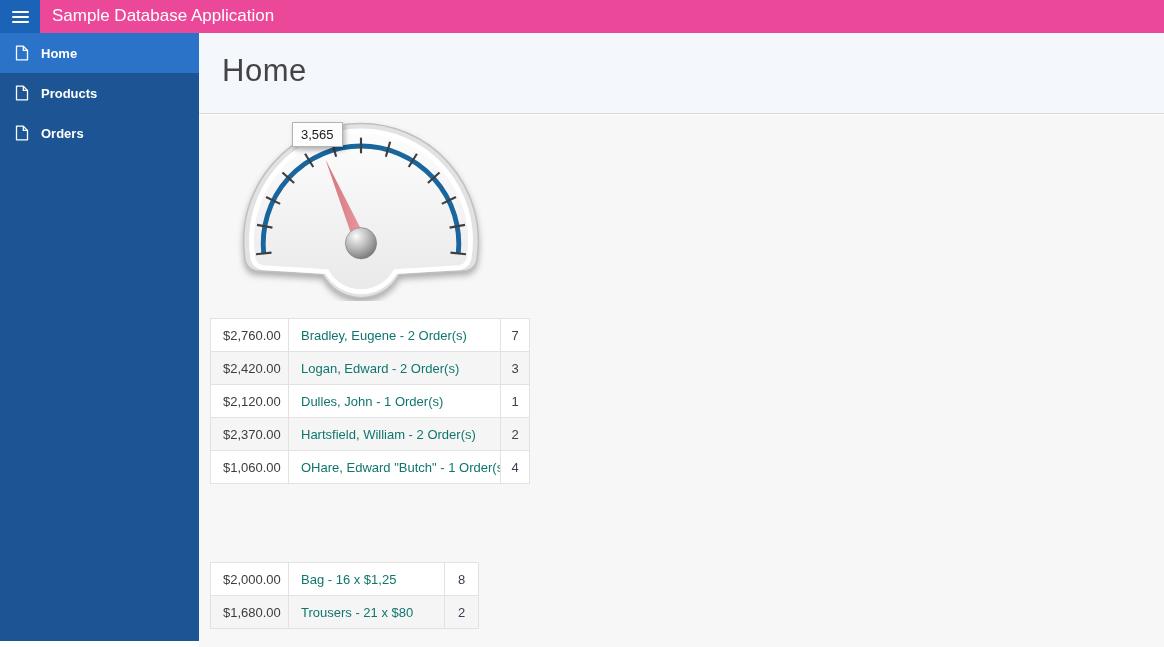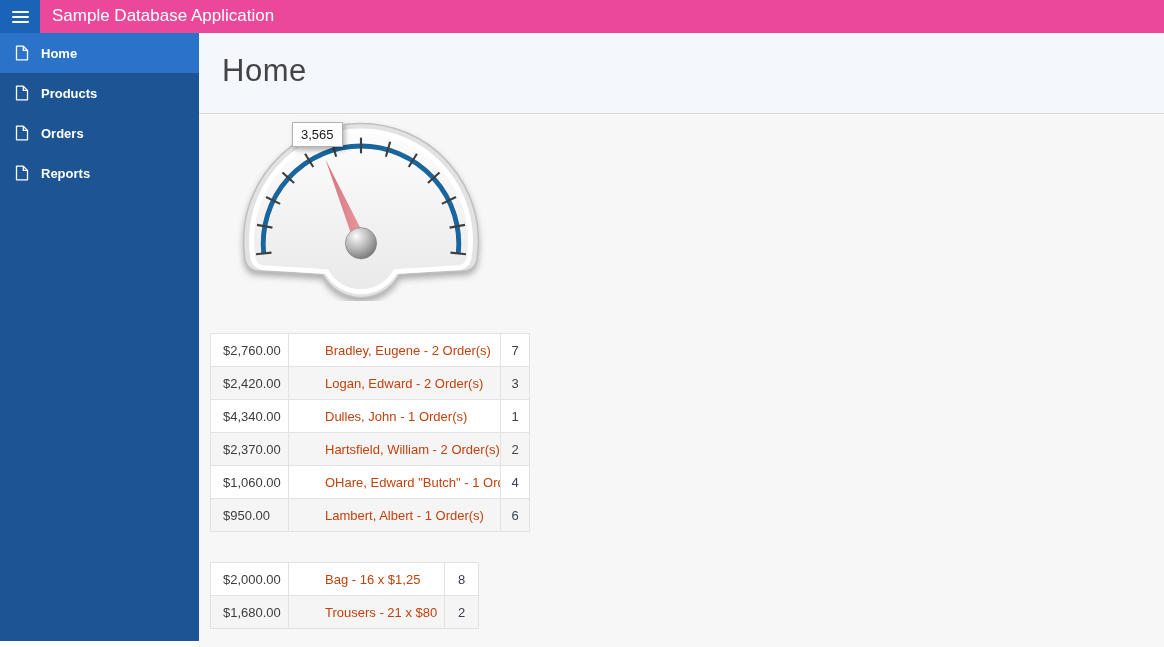--- a/index.html
+++ b/index.html
@@ -39,28 +39,28 @@
   .gauge-svg { display:block; }
   .gauge-body { filter:drop-shadow(0 4px 3px rgba(0,0,0,0.30)); }
   .gauge-tooltip {
     position:absolute; left:63px; top:2px; min-width:50px; height:25px; z-index:2;
     background:#fdfdfd; border:1px solid #b3b3b3; box-shadow:2px 3px 5px rgba(0,0,0,0.30);
     font-size:13px; color:#1c1c1c; text-align:left; line-height:23px; padding:0 8px;
   }
 
   
   table.grid { border-collapse:collapse; table-layout:fixed; position:absolute; background:#ffffff; }
-  #table-customers { top:218px; left:11px; width:319px; }
+  #table-customers { top:203px; left:11px; width:319px; }
   #table-products  { top:447px; left:11px; width:268px; }
   .grid td { border:1px solid #e2e2e2; height:33px; font-size:13px; color:#3c3c3c; background:#ffffff; overflow:hidden; white-space:nowrap; }
   .grid tr:nth-child(even) td { background:#f5f5f5; }
   .grid td.amount { padding:0 0 0 12px; }
   .grid td.link-cell { padding:0 0 0 12px; }
   .grid td.rank { text-align:center; padding:0; color:#39424e; }
-  .grid a { color:#c2410c; text-decoration:none; cursor:pointer;margin-left:24px; }
+  .grid a { color:#0f766e; text-decoration:none; cursor:pointer; }
 </style>
 </head>
 <body>
 
 <div class="topbar">
   <div class="menu-btn">
     <span class="bar"></span>
     <span class="bar"></span>
     <span class="bar"></span>
   </div>
@@ -87,29 +87,20 @@
     <span>Products</span>
   </div>
   <div class="side-item">
     <span class="doc-icon">
         <svg width="14" height="16" viewBox="0 0 14 16">
           <path d="M1.5 1.2 h6.8 l4.2 4.2 v9.4 H1.5 z" fill="none" stroke="#fff" stroke-width="1.3" stroke-linejoin="round"></path>
           <path d="M8.3 1.2 v4.2 h4.2" fill="none" stroke="#fff" stroke-width="1.3" stroke-linejoin="round"></path>
         </svg>
       </span>
     <span>Orders</span>
-  </div>
-  <div class="side-item">
-    <span class="doc-icon">
-        <svg width="14" height="16" viewBox="0 0 14 16">
-          <path d="M1.5 1.2 h6.8 l4.2 4.2 v9.4 H1.5 z" fill="none" stroke="#fff" stroke-width="1.3" stroke-linejoin="round"></path>
-          <path d="M8.3 1.2 v4.2 h4.2" fill="none" stroke="#fff" stroke-width="1.3" stroke-linejoin="round"></path>
-        </svg>
-      </span>
-    <span>Reports</span>
   </div>
 </div>
 
 <div class="main">
   <div class="title-band">
     <h1 class="page-title">Home</h1>
   </div>
 
   <div class="content">
 
@@ -167,38 +158,33 @@
           <td class="amount">$2,760.00</td>
           <td class="link-cell"><a>Bradley, Eugene - 2 Order(s)</a></td>
           <td class="rank">7</td>
         </tr>
         <tr>
           <td class="amount">$2,420.00</td>
           <td class="link-cell"><a>Logan, Edward - 2 Order(s)</a></td>
           <td class="rank">3</td>
         </tr>
         <tr>
-          <td class="amount">$4,340.00</td>
+          <td class="amount">$2,120.00</td>
           <td class="link-cell"><a>Dulles, John - 1 Order(s)</a></td>
           <td class="rank">1</td>
         </tr>
         <tr>
           <td class="amount">$2,370.00</td>
           <td class="link-cell"><a>Hartsfield, William - 2 Order(s)</a></td>
           <td class="rank">2</td>
         </tr>
         <tr>
           <td class="amount">$1,060.00</td>
           <td class="link-cell"><a>OHare, Edward "Butch" - 1 Order(s)</a></td>
           <td class="rank">4</td>
-        </tr>
-        <tr>
-          <td class="amount">$950.00</td>
-          <td class="link-cell"><a>Lambert, Albert - 1 Order(s)</a></td>
-          <td class="rank">6</td>
         </tr>
       </tbody>
     </table>
 
     <table class="grid" id="table-products">
       <colgroup>
           <col style="width:78px">
           <col style="width:156px">
           <col style="width:34px">
         </colgroup>

